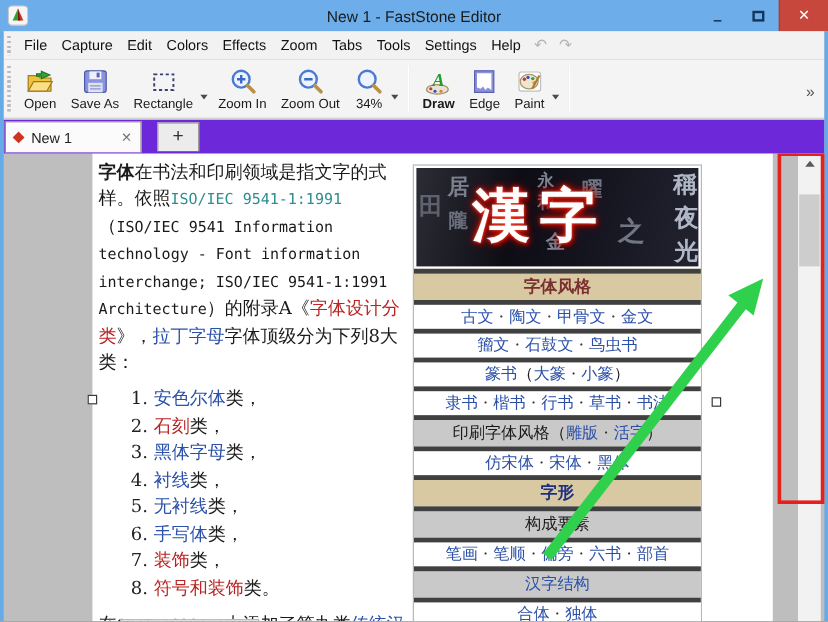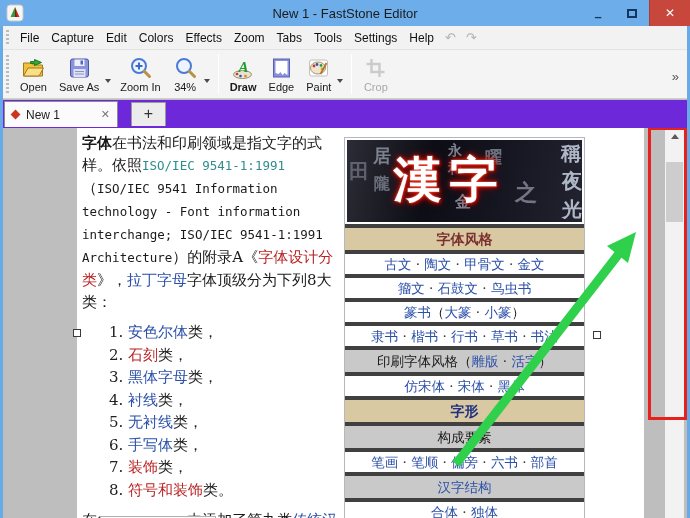--- a/index.html
+++ b/index.html
@@ -167,29 +167,43 @@
       <svg viewBox="0 0 24 24">
           <rect x="3" y="3" width="18" height="18" rx="2" fill="#8a94dd" stroke="#4a56a6"></rect>
           <rect x="7" y="3.5" width="10" height="6.5" fill="#eef0fb"></rect>
           <rect x="13" y="4.5" width="2.5" height="4" fill="#5a64b6"></rect>
           <rect x="6" y="13" width="12" height="8" fill="#dfe2f5"></rect>
           <line x1="7.5" y1="15.5" x2="16.5" y2="15.5" stroke="#8a94c6"></line>
           <line x1="7.5" y1="18" x2="16.5" y2="18" stroke="#8a94c6"></line>
         </svg>
       <span class="tlabel">Save As</span>
     </div>
+    <div class="tbtn">
+      <svg viewBox="0 0 24 24">
+          <rect x="4" y="6" width="16" height="13" fill="none" stroke="#39406e" stroke-width="1.6" stroke-dasharray="2.6 2.2"></rect>
+        </svg>
+      <span class="tlabel">Rectangle</span>
+    </div>
     <span class="dd"></span>
     <div class="tbtn">
       <svg viewBox="0 0 24 24">
           <circle cx="10.5" cy="10" r="7" fill="#eef4ff" stroke="#4a7ad6" stroke-width="2"></circle>
           <line x1="15.8" y1="15.2" x2="21" y2="20.5" stroke="#b8904a" stroke-width="3" stroke-linecap="round"></line>
           <line x1="7" y1="10" x2="14" y2="10" stroke="#3a6ac6" stroke-width="2"></line>
           <line x1="10.5" y1="6.5" x2="10.5" y2="13.5" stroke="#3a6ac6" stroke-width="2"></line>
         </svg>
       <span class="tlabel">Zoom In</span>
+    </div>
+    <div class="tbtn">
+      <svg viewBox="0 0 24 24">
+          <circle cx="10.5" cy="10" r="7" fill="#eef4ff" stroke="#4a7ad6" stroke-width="2"></circle>
+          <line x1="15.8" y1="15.2" x2="21" y2="20.5" stroke="#b8904a" stroke-width="3" stroke-linecap="round"></line>
+          <line x1="7" y1="10" x2="14" y2="10" stroke="#3a6ac6" stroke-width="2"></line>
+        </svg>
+      <span class="tlabel">Zoom Out</span>
     </div>
     <div class="tbtn">
       <svg viewBox="0 0 24 24">
           <circle cx="10.5" cy="10" r="7" fill="#eef4ff" stroke="#4a7ad6" stroke-width="2"></circle>
           <line x1="15.8" y1="15.2" x2="21" y2="20.5" stroke="#b8904a" stroke-width="3" stroke-linecap="round"></line>
         </svg>
       <span class="tlabel">34%</span>
     </div>
     <span class="dd"></span>
     <div class="tsep"></div>
@@ -217,27 +231,20 @@
           <circle cx="7.5" cy="10" r="1.4" fill="#d03030"></circle>
           <circle cx="10.5" cy="8.5" r="1.4" fill="#3050c0"></circle>
           <circle cx="14.5" cy="9.5" r="1.4" fill="#30a040"></circle>
           <circle cx="15.5" cy="13" r="1.4" fill="#e0a020"></circle>
           <line x1="14" y1="18" x2="20" y2="7" stroke="#b07830" stroke-width="1.8"></line>
         </svg>
       <span class="tlabel">Paint</span>
     </div>
     <span class="dd"></span>
     <div class="tsep"></div>
-    <div class="tbtn disabled">
-      <svg viewBox="0 0 24 24">
-          <path d="M8 3 v13 h13" fill="none" stroke="#9a9a9a" stroke-width="2.4"></path>
-          <path d="M3 8 h13 v13" fill="none" stroke="#9a9a9a" stroke-width="2.4"></path>
-        </svg>
-      <span class="tlabel">Crop</span>
-    </div>
     <span class="overflow">»</span>
   </div>
 
   <div class="tabbar">
     <div class="tab active">
       <span class="diamond"></span>
       <span>New 1</span>
       <span class="tab-close">✕</span>
     </div>
     <div class="addtab">+</div>

